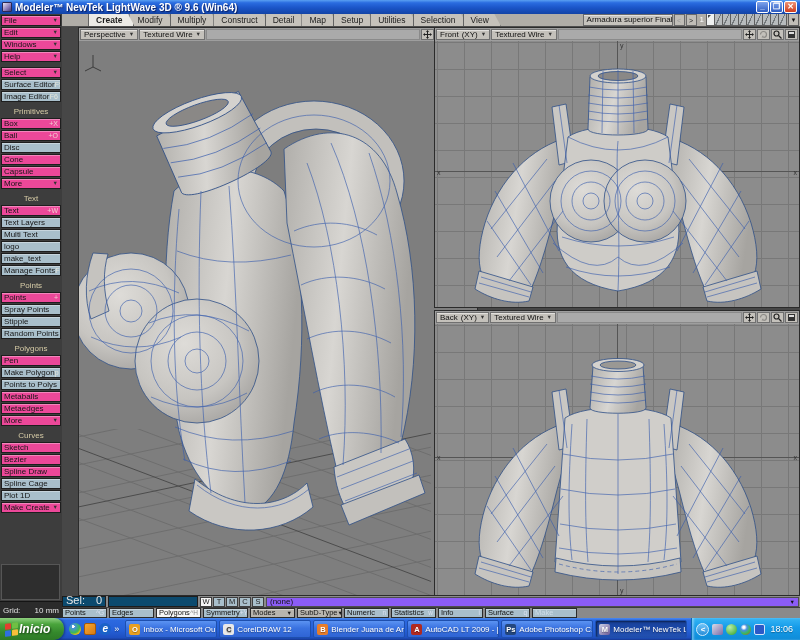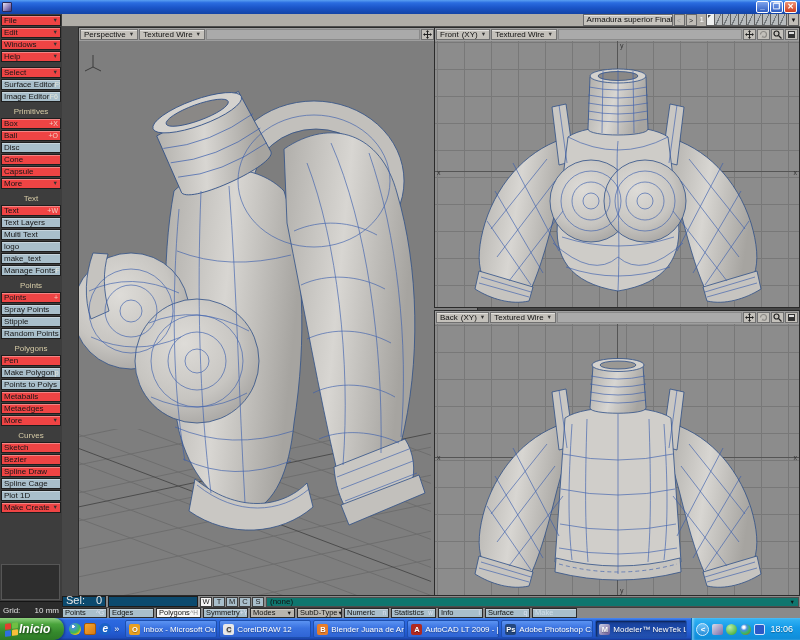--- a/index.html
+++ b/index.html
@@ -25,21 +25,21 @@
 .navbtn.dim{color:#999}
 .layer-num{color:#fff;font-size:8px;padding:0 2px}
 .bank{display:flex;height:13px}
 .cell{width:9px;height:13px;background:#b7bbbd;border:1px solid #5e5e5e;margin-left:-1px;background-image:linear-gradient(115deg,transparent 44%,#72777a 44%,#72777a 54%,transparent 54%)}
 .cell.fg{background:#eef0f0;background-image:none;position:relative}
 .cell.fg::after{content:"";position:absolute;left:1px;top:1px;border-left:3px solid #444;border-bottom:3px solid transparent}
 .bank-dd{width:11px;height:13px;background:#c0bdb7;border:1px solid #5e5e5e;text-align:center;font-size:6px;line-height:12px}
 
 
 .sidebar{position:absolute;top:14px;left:0;width:62px;bottom:22px;background:#3d3d3d;padding-top:1px;z-index:10}
-.sbtn{height:11px;margin:0 1px 1px 1px;background:#ef4444;border:1px solid #1e1e1e;box-shadow:inset 0 1px 0 rgba(255,255,255,.35);font-size:8px;line-height:9px;padding:0 2px;display:flex;align-items:center;color:#161616;white-space:nowrap;overflow:hidden}
+.sbtn{height:11px;margin:0 1px 1px 1px;background:#ec4899;border:1px solid #1e1e1e;box-shadow:inset 0 1px 0 rgba(255,255,255,.35);font-size:8px;line-height:9px;padding:0 2px;display:flex;align-items:center;color:#161616;white-space:nowrap;overflow:hidden}
 .sbtn.blue{background:#a9bfcb}
 .sbtn .key{margin-left:auto;color:#f2eede;opacity:.8;font-size:7px;flex:none}
 .sbtn .dd{margin-left:auto;font-size:5.5px;color:#333;flex:none}
 .sgap{height:4px}
 .sgroup-title{height:10px;text-align:center;color:#d6cba6;font-size:8px;line-height:10px;margin-bottom:1px}
 .preview-panel{position:absolute;left:1px;bottom:18px;width:59px;height:36px;background:#2e2e2e;border:1px solid #565656}
 .gridbar{position:absolute;left:0;bottom:0;width:62px;height:17px;background:#2b2b2b;border-top:1px solid #141414;display:flex;align-items:center;padding:0 3px;color:#e2e2e2;font-size:8px}
 .gridbar .gv{margin-left:auto}
 
 
@@ -66,21 +66,21 @@
 
 
 .selrow{position:absolute;left:62px;right:0;top:596px;height:11px;background:#8a8a8a;display:flex;gap:2px;align-items:center;z-index:15}
 .darkfield{background:#0c4a6e;border:1px solid #1d1d1d;color:#e8e8e8;height:11px;font-size:11px;display:flex;align-items:flex-end;padding:0 3px;white-space:nowrap}
 .f-sel{width:44px;justify-content:space-between}
 .f-empty{width:90px}
 .f-mode{width:441px}
 .vmaps{display:flex;gap:1px}
 .vmap-btn{width:12px;height:10px;background:#a9bfcb;border:1px solid #3e3e3e;font-size:7.5px;text-align:center;line-height:8px;color:#222}
 .vmap-btn.active{background:#f5f5f5}
-.vmap-dd{flex:1;height:10px;background:#0f766e;border:1px solid #4e4e4e;font-size:8px;display:flex;align-items:center;padding:0 3px;margin-right:1px}
+.vmap-dd{flex:1;height:10px;background:#8b5cf6;border:1px solid #4e4e4e;font-size:8px;display:flex;align-items:center;padding:0 3px;margin-right:1px}
 .vmap-dd .dd{margin-left:auto;font-size:5.5px}
 .btnrow{position:absolute;left:62px;right:0;top:608px;height:11px;background:#8a8a8a;display:flex;gap:2px;z-index:15}
 .bbtn{width:45px;height:10px;background:#a9bfcb;border:1px solid #2a2a2a;box-shadow:inset 0 1px 0 rgba(255,255,255,.35);font-size:7.5px;line-height:8px;padding:0 2px;display:flex;align-items:center;color:#141414;white-space:nowrap;overflow:hidden}
 .bbtn .key{margin-left:auto;color:#eef;opacity:.7;font-size:6.5px}
 .bbtn .dd{margin-left:auto;font-size:5.5px}
 .bbtn.white{background:#f6f6f6}
 .bbtn.gray{background:#b8b5ae}
 .bbtn.disabled{background:#a9bfcb;color:#cfdde8}
 
 
@@ -104,28 +104,41 @@
 .wire{stroke:#3a5dad;stroke-width:.7;fill:none;opacity:.9}
 .sil{stroke:#2f4f86;stroke-width:.8}
 </style>
 </head>
 <body>
 
 <div class="screen">
 
   <div class="titlebar">
     <span class="title-icon"></span>
+    <span class="title-text">Modeler™ NewTek LightWave 3D ® 9.6  (Win64)</span>
     <span class="winbtns">
       <span class="winbtn">_</span>
       <span class="winbtn">❐</span>
       <span class="winbtn close">✕</span>
     </span>
   </div>
 
   <div class="tabrow">
+    <div class="tabs">
+      <span class="tab active">Create</span>
+      <span class="tab">Modify</span>
+      <span class="tab">Multiply</span>
+      <span class="tab">Construct</span>
+      <span class="tab">Detail</span>
+      <span class="tab">Map</span>
+      <span class="tab">Setup</span>
+      <span class="tab">Utilities</span>
+      <span class="tab">Selection</span>
+      <span class="tab">View</span>
+    </div>
     <div class="layerctrl">
       <span class="obj-dd">
           <span>Armadura superior Final...</span>
         </span>
       <span class="navbtn dim">&lt;</span>
       <span class="navbtn">&gt;</span>
       <span class="layer-num">1</span>
       <span class="bank">
         <span class="cell fg"></span>
         <span class="cell"></span>

